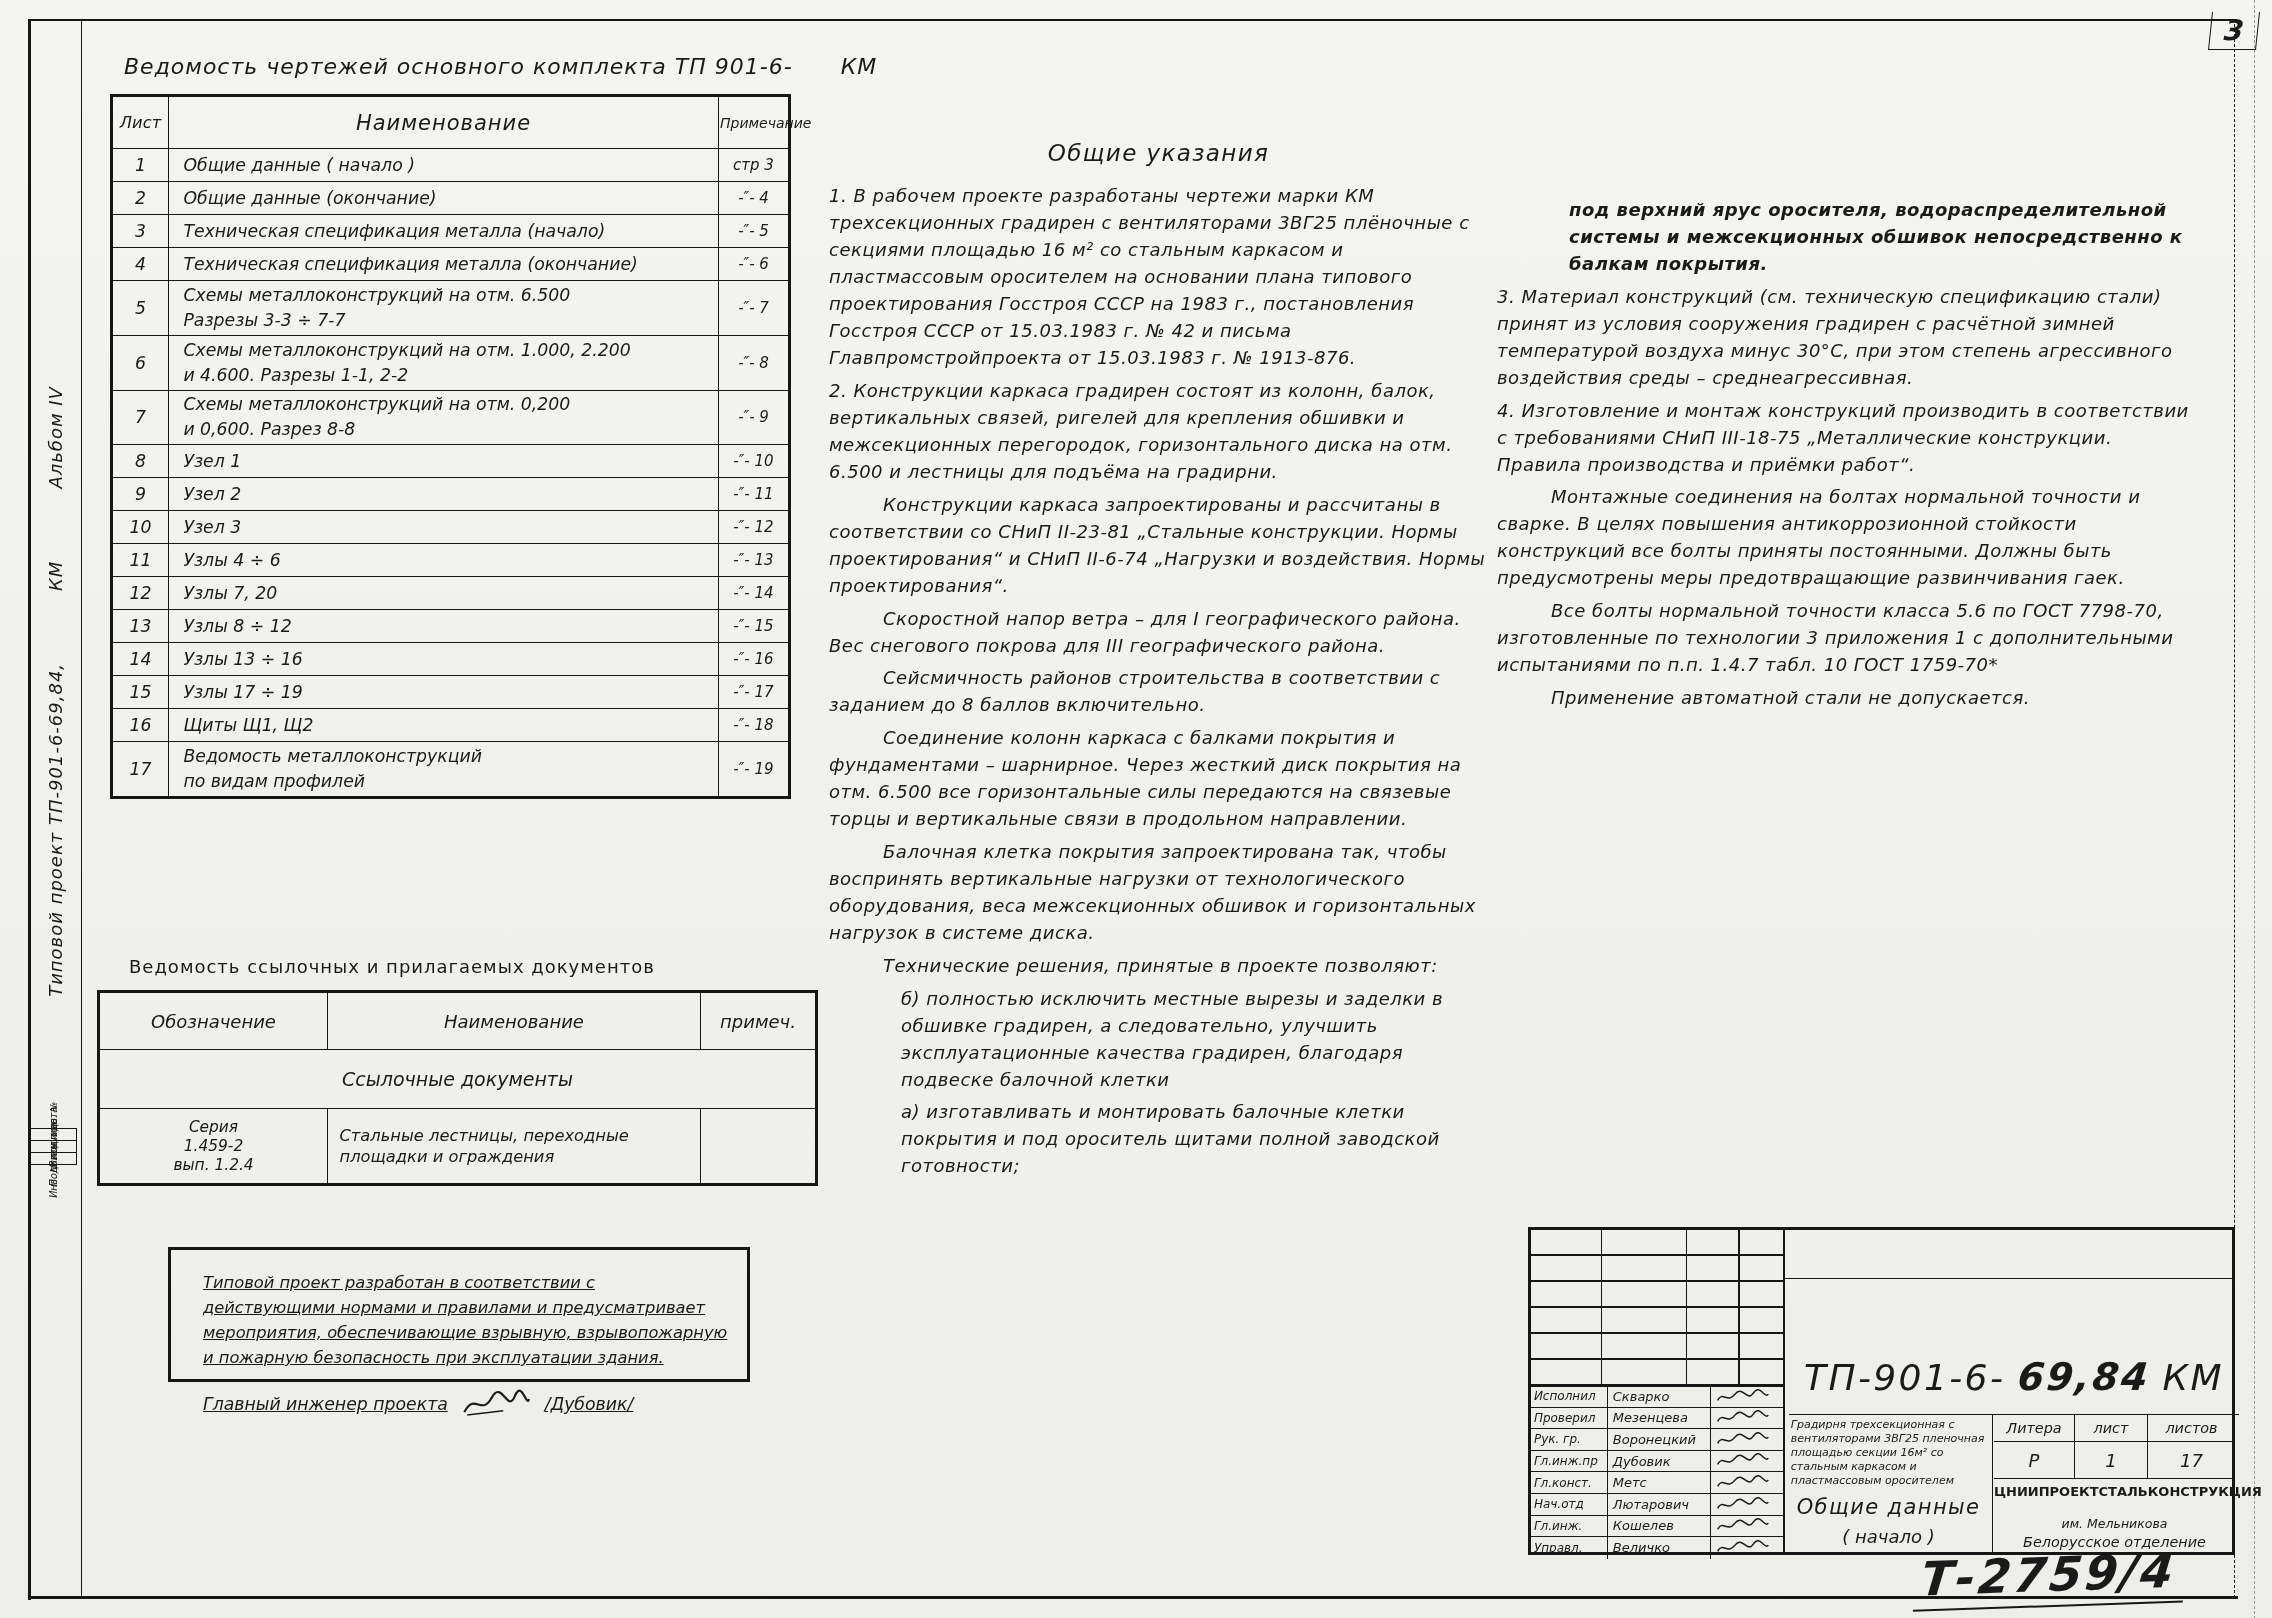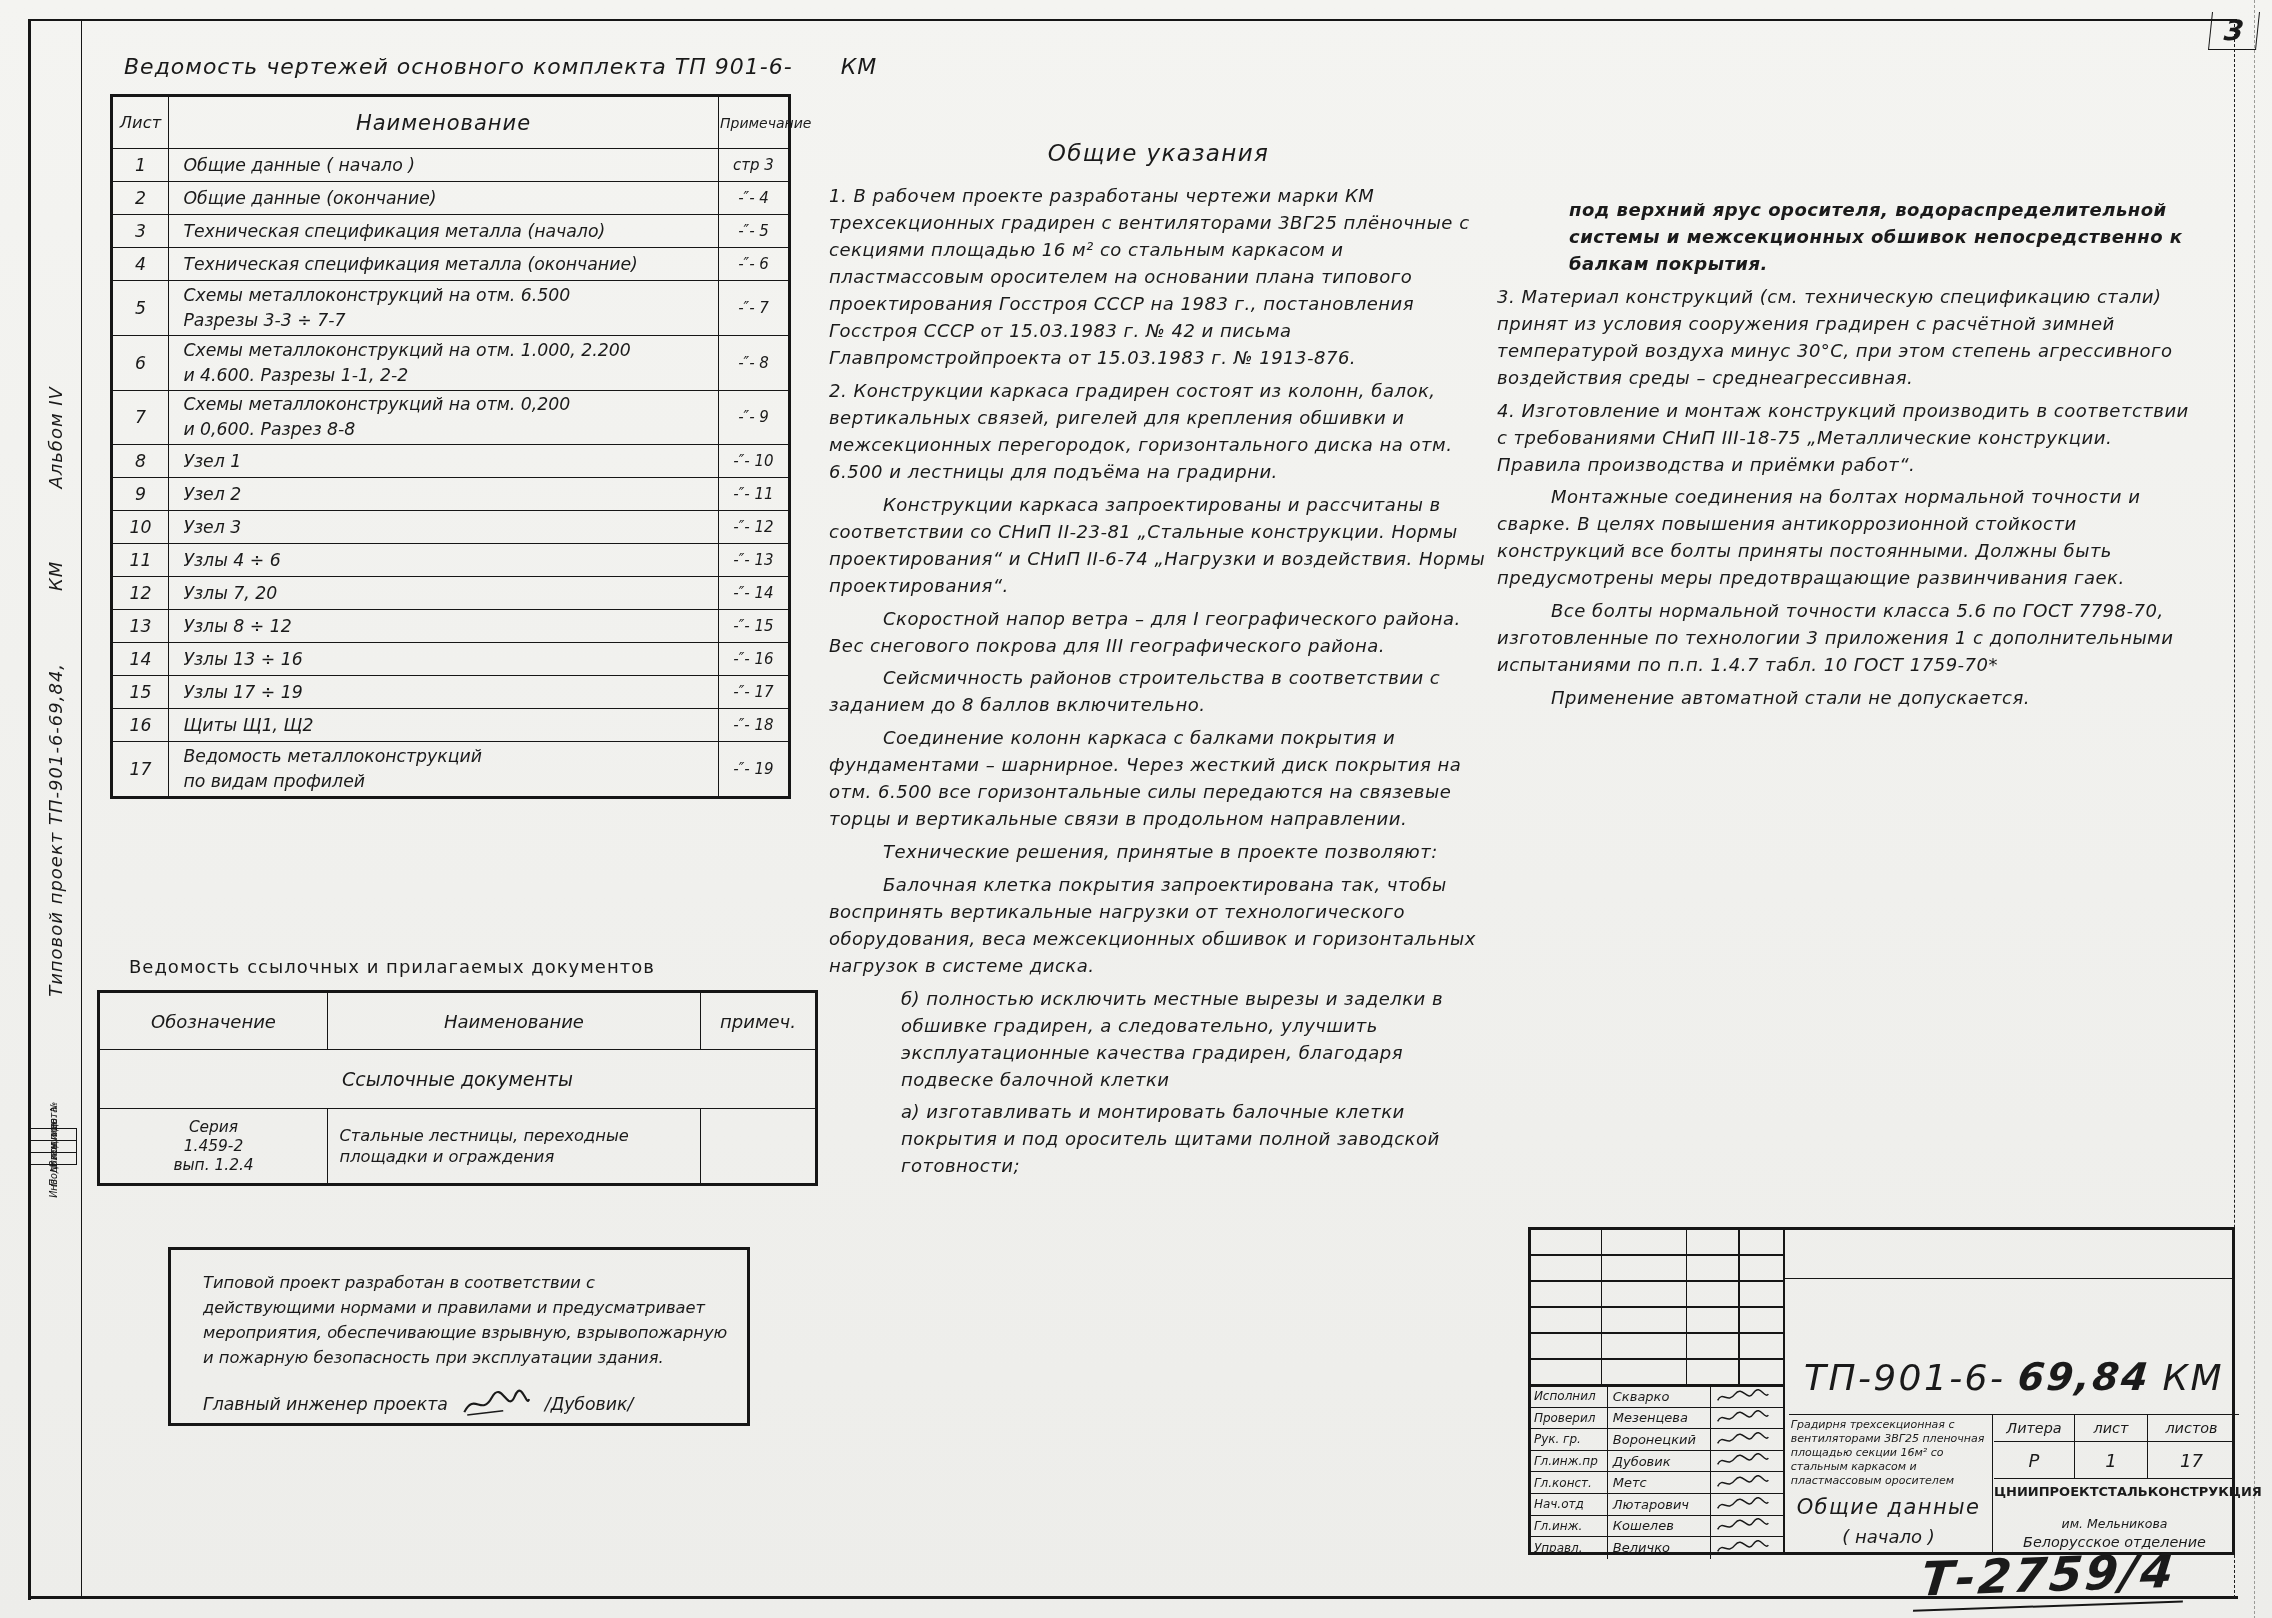--- a/index.html
+++ b/index.html
@@ -54,22 +54,22 @@
   .t2title{position:absolute; left:129px; top:956px; font-size:18px; letter-spacing:1px;}
   table.refs{position:absolute; left:97px; top:990px; width:717px; border-collapse:collapse; table-layout:fixed;
     border:3.4px solid #161616;}
   table.refs th, table.refs td{border:1.9px solid #161616; font-style:italic;}
   table.refs th{height:54px; font-weight:normal; font-size:18px;}
   td.sec{height:56px; text-align:center; font-size:19px;}
   td.r-des{text-align:center; font-size:15.4px; line-height:19px; white-space:pre-line;}
   td.r-name{padding-left:11.5px; font-size:16.3px; line-height:21px;}
   tr.r-data td{height:72px;}
   
-  .notebox{position:absolute; left:168px; top:1247px; width:582px; height:179px; border:3.4px solid #161616;
-    padding:20px 17.3px 0 32px; box-sizing:border-box;}
+  .notebox{position:absolute; left:168px; top:1247px; width:582px; height:135px; border:3.4px solid #161616;
+    padding:20px 17.3px 0 32px; box-sizing:border-box;text-decoration:underline;}
   .notebox p{margin:0; font-style:italic; font-size:16.3px; line-height:25px;}
   .notebox .sigline{margin-top:19px; display:flex; align-items:center; gap:12.5px; font-style:italic; font-size:17.3px;}
   
   .tb{position:absolute; left:1528px; top:1227px; width:707px; height:328px; border:3.4px solid #161616; box-sizing:border-box;}
   .tb .vmain{position:absolute; left:252px; top:0; width:1.9px; height:100%; background:#161616;}
   .revgrid{position:absolute; left:0; top:0; width:252px; height:156px; border-bottom:1.9px solid #161616;
     background-image:
       repeating-linear-gradient(to bottom, transparent 0 24.5px, #161616 24.5px 26px),
       linear-gradient(to right, transparent 0 70px, #161616 70px 71px, transparent 71px),
       linear-gradient(to right, transparent 0 155px, #161616 155px 156px, transparent 156px),
@@ -278,23 +278,23 @@
         <p class="num">2.   Конструкции каркаса градирен состоят из колонн, балок, вертикальных связей, ригелей для крепления обшивки и межсекционных перегородок, горизонтального диска на отм. 6.500 и лестницы для подъёма на градирни.</p>
 
         <p class="ind">Конструкции каркаса запроектированы и рассчитаны в соответствии со СНиП II-23-81 „Стальные конструкции. Нормы проектирования“ и СНиП II-6-74 „Нагрузки и воздействия. Нормы проектирования“.</p>
 
         <p class="ind">Скоростной напор ветра – для I географического района. Вес снегового покрова для III географического района.</p>
 
         <p class="ind">Сейсмичность районов строительства в соответствии с заданием до 8 баллов включительно.</p>
 
         <p class="ind">Соединение колонн каркаса с балками покрытия и фундаментами – шарнирное. Через жесткий диск покрытия на отм. 6.500 все горизонтальные силы передаются на связевые торцы и вертикальные связи в продольном направлении.</p>
 
+        <p class="ind">Балочная клетка покрытия запроектирована так, чтобы воспринять вертикальные нагрузки от технологического оборудования, веса межсекционных обшивок и горизонтальных нагрузок в системе диска.</p>
+
         <p class="ind">Технические решения, принятые в проекте позволяют:</p>
-
-        <p class="ind">Балочная клетка покрытия запроектирована так, чтобы воспринять вертикальные нагрузки от технологического оборудования, веса межсекционных обшивок и горизонтальных нагрузок в системе диска.</p>
 
         <p class="hang">б) полностью исключить местные вырезы и заделки в обшивке градирен, а следовательно, улучшить эксплуатационные качества градирен, благодаря подвеске балочной клетки</p>
 
         <p class="hang">а) изготавливать и монтировать балочные клетки покрытия и под ороситель щитами полной заводской готовности;</p>
       </div>
   </div>
 
   <div class="notes col2">
     <div>
 

